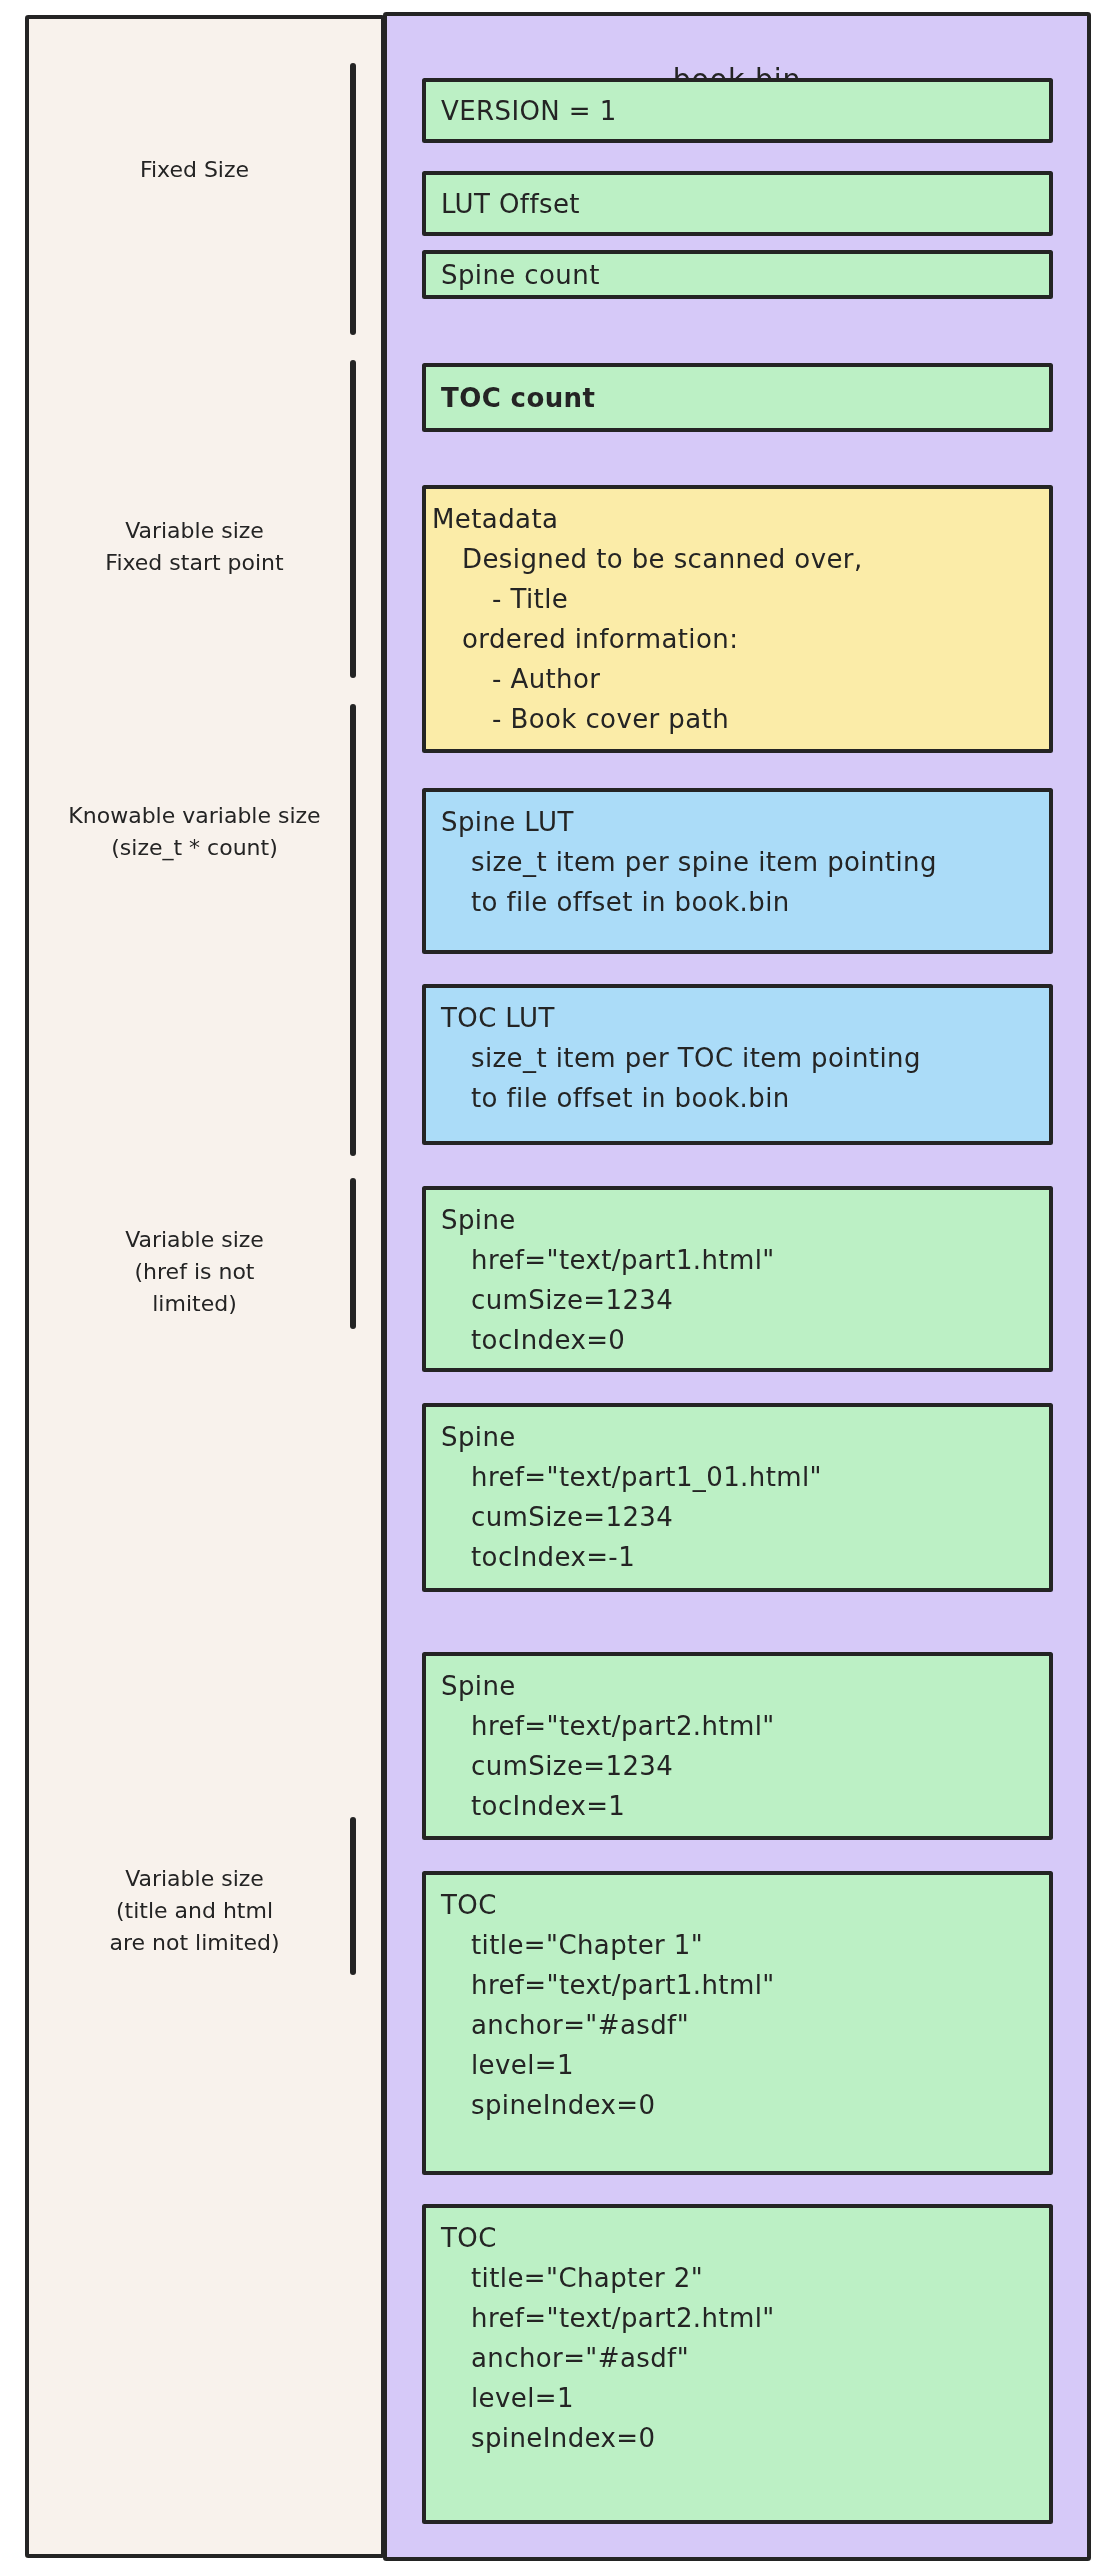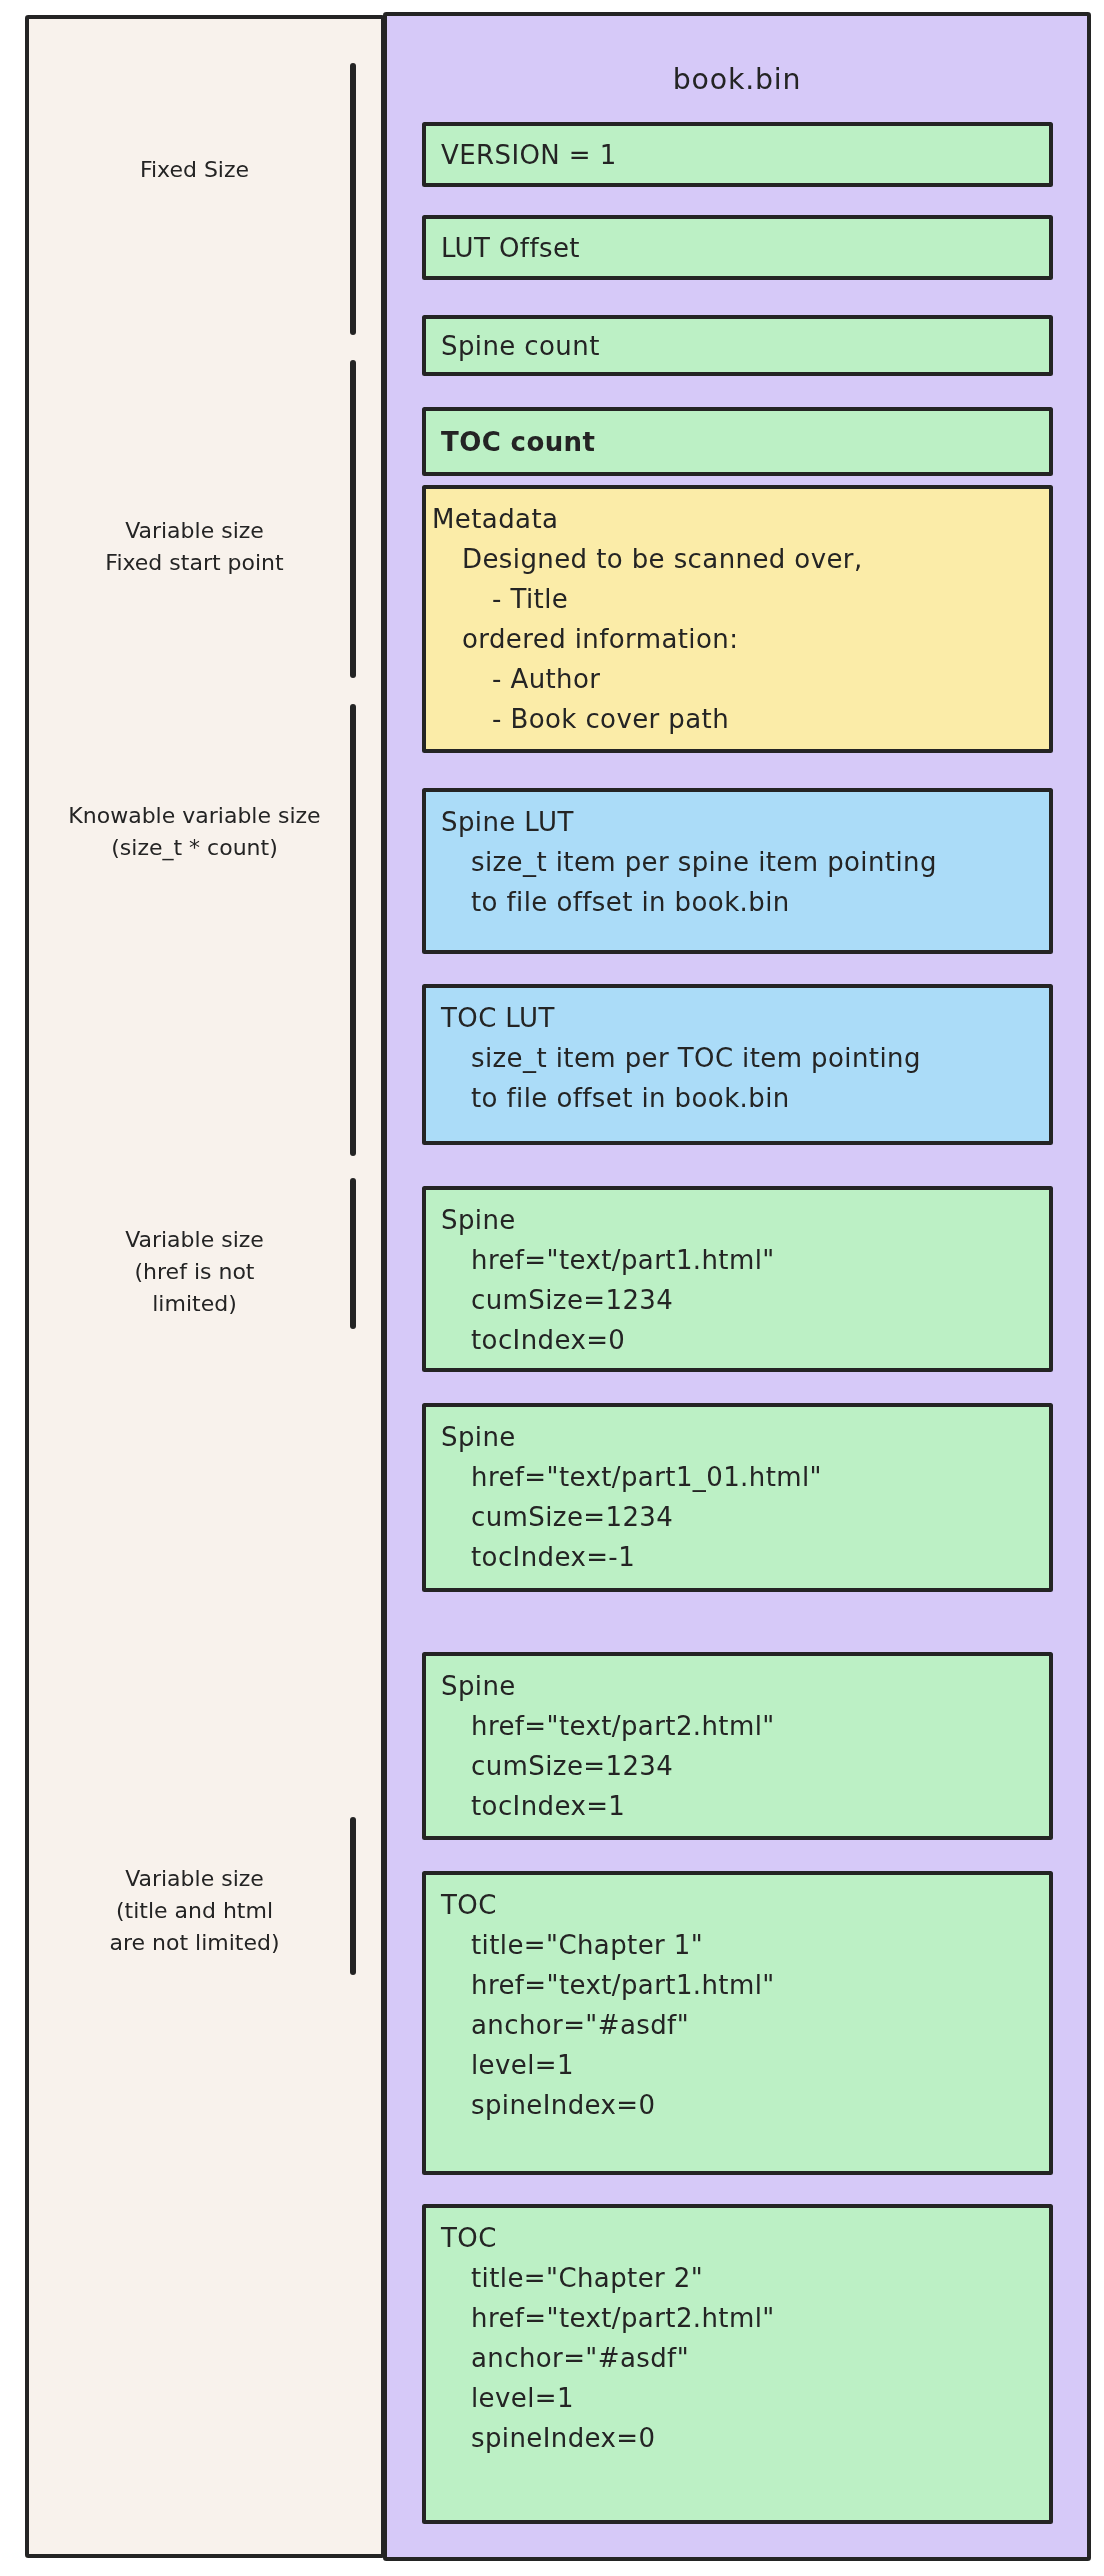--- a/index.html
+++ b/index.html
@@ -41,21 +41,21 @@
     font-size:22px;line-height:32px;
   }
   .fbox{
     left:422px;width:631px;
     border:4.2px solid var(--stroke);border-radius:2.5px;
     background:var(--field-fill);
     font-size:26px;line-height:40px;
     padding:10px 13.4px 0 15px;
     letter-spacing:0.4px;
   }
-  .fbox.single{display:flex;align-items:center;padding-top:0;margin-top:44px;}
+  .fbox.single{display:flex;align-items:center;padding-top:0;}
   .fbox.metadata{background:var(--metadata-fill);padding-left:6px;}
   .fbox.lut{background:var(--lut-fill);}
   .ind-1{padding-left:30px;}
   .ind-2{padding-left:60px;}
   .line{white-space:nowrap;}
 </style>
 </head>
 <body>
 
 <div class="abs panel-left"></div>
@@ -90,21 +90,21 @@
   <div class="line">(title and html</div>
   <div class="line">are not limited)</div>
 </div>
 
 <div class="abs fbox single" style="top:78px;height:65px;">
   <span class="line">VERSION = 1</span>
 </div>
 <div class="abs fbox single" style="top:171px;height:65px;">
   <span class="line">LUT Offset</span>
 </div>
-<div class="abs fbox single" style="top:271px;height:61px;">
+<div class="abs fbox single" style="top:250px;height:49px;align-items:flex-end;">
   <span class="line">Spine count</span>
 </div>
 <div class="abs fbox single" style="top:363px;height:69px;font-weight:bold;">
   <span class="line">TOC count</span>
 </div>
 
 <div class="abs fbox metadata" style="top:485px;height:268px;">
   <div class="line">Metadata</div>
   <div class="line ind-1">Designed to be scanned over,</div>
   <div class="line ind-2">- Title</div>

